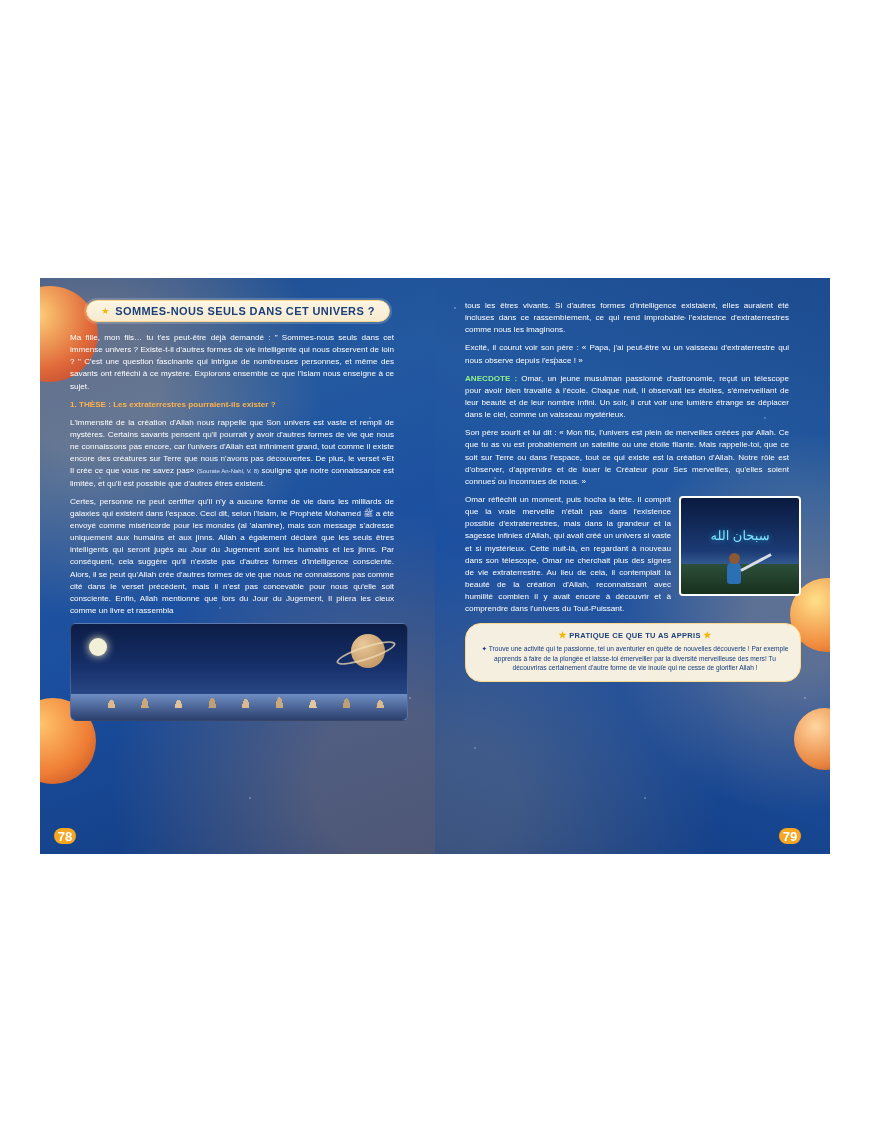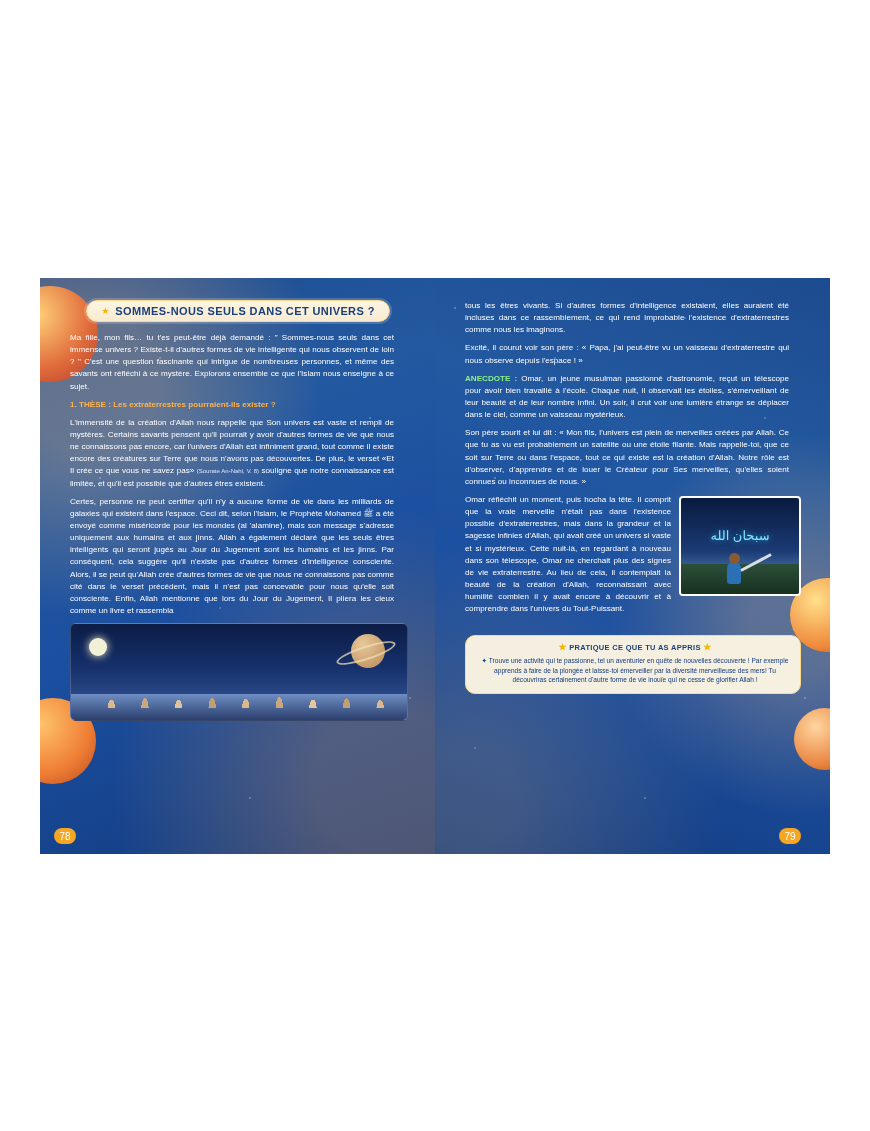--- a/index.html
+++ b/index.html
@@ -76,26 +76,26 @@
       radial-gradient(6px 13px at 92% 100%,#d9b98d 60%,transparent 61%);}
 
   .float-img{float:right;width:118px;height:96px;margin:2px 0 4px 8px;border-radius:4px;overflow:hidden;position:relative;
     background:linear-gradient(180deg,#091a3f 0%,#1b3a74 55%,#6aa0cf 100%);border:2px solid #ffffff;}
   .float-img .arabic{position:absolute;left:0;right:0;top:30px;text-align:center;color:#7fe3ff;font-size:13px;text-shadow:0 0 6px #2a9fd6;}
   .float-img .hill{position:absolute;left:0;right:0;bottom:0;height:30px;background:linear-gradient(180deg,#2c4f39,#17311f);}
   .float-img .kid{position:absolute;left:46px;bottom:10px;width:14px;height:22px;border-radius:6px 6px 3px 3px;background:#2b6fb5;}
   .float-img .head{position:absolute;left:48px;bottom:30px;width:11px;height:11px;border-radius:50%;background:#8a5a34;}
   .float-img .tele{position:absolute;left:60px;bottom:22px;width:34px;height:3px;background:#d8dde6;transform:rotate(-28deg);transform-origin:left center;}
 
-  .tipbox{clear:both;margin-top:20px;border:1px solid #ffd98a;border-radius:10px;background:rgba(253,246,227,.96);padding:6px 8px 8px 12px;}
+  .tipbox{clear:both;margin-top:8px;border:1px solid #ffd98a;border-radius:16px;background:rgba(253,246,227,.96);padding:6px 8px 8px 12px;}
   .tipbox .th{text-align:center;font-size:7.5px;font-weight:bold;color:#1b3f7a;letter-spacing:.3px;margin-bottom:4px;}
   .tipbox .tb{font-size:6.6px;line-height:1.45;color:#123a7e;text-align:center;margin:0;}
 
-  .folio{position:absolute;bottom:10px;width:22px;height:16px;border-radius:8px;background:#f5a623;color:#fff;font-size:10px;
-    display:flex;align-items:center;justify-content:center;font-weight:normal;}
+  .folio{position:absolute;bottom:10px;width:22px;height:16px;border-radius:8px;background:#f5a623;color:#fff;font-size:13px;
+    display:flex;align-items:center;justify-content:center;font-weight:bold;}
   .folio.l{left:14px;}
   .folio.r{right:29px;}
   .gutter{width:0;}
 </style>
 </head>
 <body>
 
 <div class="page-wrap">
 
   <div class="page">

